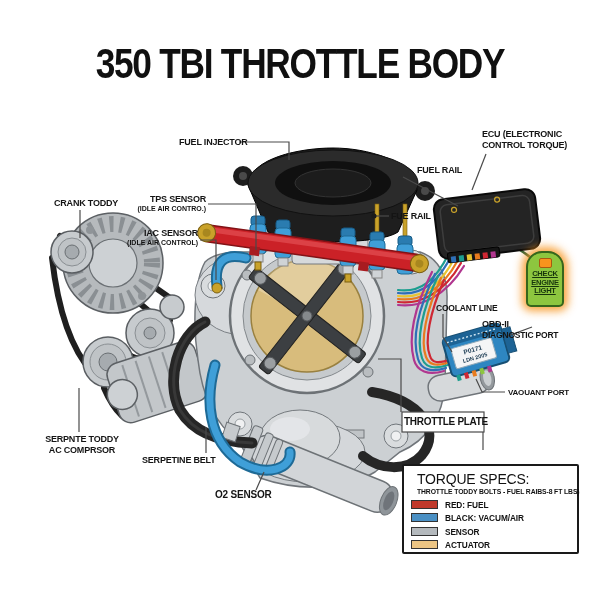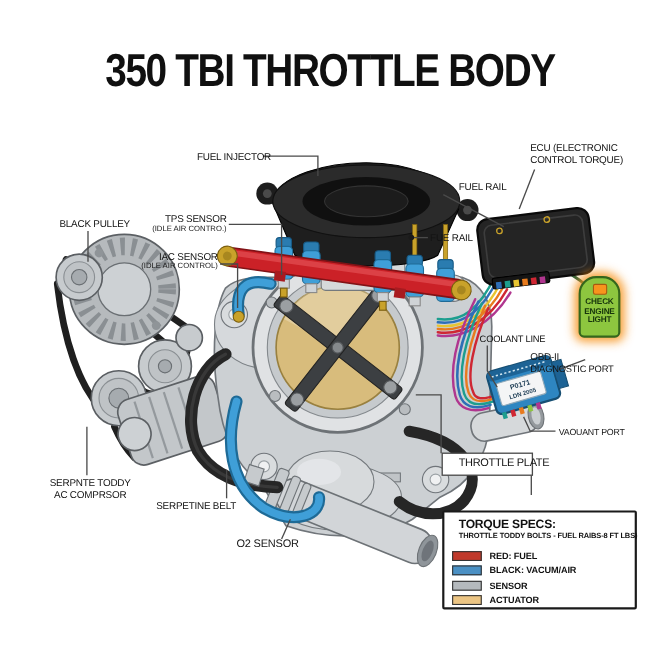--- a/index.html
+++ b/index.html
@@ -2,52 +2,52 @@
 <html><head>
 <meta charset="utf-8">
 <style>
   html,body{margin:0;padding:0;background:#fff;}
   .stage{position:relative;width:600px;height:600px;background:#ffffff;overflow:hidden;
          font-family:"Liberation Sans",sans-serif;color:#111;}
   .art{position:absolute;left:0;top:0;width:600px;height:600px;}
   .title{position:absolute;left:0;top:40px;width:600px;text-align:center;
          font-size:42px;font-weight:800;letter-spacing:-1.5px;color:#101010;
          transform:scaleX(.84);transform-origin:300px 50%;white-space:nowrap;}
-  .lbl,.lblgrp{position:absolute;font-weight:normal;font-size:9px;letter-spacing:-.2px;
+  .lbl,.lblgrp{position:absolute;font-weight:bold;font-size:9px;letter-spacing:-.2px;
          color:#141414;white-space:nowrap;line-height:10px;}
   .lblgrp .sub{font-size:7px;letter-spacing:0;line-height:9px;}
   .t-fuel-injector{left:179px;top:137px;}
   .t-crank{left:54px;top:198px;}
   .t-tps{left:88px;top:194px;width:118px;text-align:right;}
   .t-iac{left:80px;top:228px;width:118px;text-align:right;}
   .t-ecu{left:482px;top:129px;line-height:11px;}
   .t-fuel-rail{left:417px;top:165px;}
   .t-fue-rail{left:391px;top:211px;}
   .t-coolant{left:436px;top:303px;font-size:8.5px;}
   .t-obd{left:482px;top:319px;width:100px;text-align:left;line-height:11px;font-size:9px;}
   .t-obd .sub2{font-size:8.5px;}
   .t-vaquant{left:508px;top:388px;font-size:8px;}
-  .t-throttle-plate{left:417px;top:412px;width:60px;height:20px;text-align:center;
+  .t-throttle-plate{left:404px;top:412px;width:60px;height:20px;text-align:center;
         line-height:20px;font-size:10px;letter-spacing:-.3px;}
   .t-serpnte{left:26px;top:434px;width:112px;text-align:center;line-height:11px;}
   .t-serpetine{left:142px;top:455px;}
   .t-o2{left:215px;top:490px;font-size:10px;}
   .badge{position:absolute;left:526px;top:251px;width:38px;height:56px;box-sizing:border-box;
         background:#8dc63f;border:2px solid #35661c;border-radius:16px 16px 5px 5px;
         box-shadow:0 0 9px 4px rgba(247,148,29,.85);
         display:flex;flex-direction:column;align-items:center;padding-top:5px;}
   .badge .eng{width:11px;height:8px;background:#f7941d;border:1px solid #a85a10;
         border-radius:2px;margin-bottom:2px;}
-  .badge .bl{font-size:7.5px;font-weight:bold;color:#17350c;line-height:8.5px;letter-spacing:-.2px;}
+  .badge .bl{font-size:7.5px;font-weight:bold;color:#17350c;line-height:8.5px;letter-spacing:-.2px;text-decoration:underline;}
   .legend{position:absolute;left:402px;top:464px;width:177px;height:90px;box-sizing:border-box;
         background:#fff;border:2px solid #1a1a1a;border-radius:2px;padding:5px 7px;}
   .leghead{display:flex;align-items:flex-start;gap:6px;}
-  .legtitle{font-size:11px;font-weight:bold;letter-spacing:-.2px;}
+  .legtitle{font-size:14px;font-weight:normal;letter-spacing:-.2px;}
   .legsub{font-size:6.8px;font-weight:bold;letter-spacing:-.1px;margin-top:1px;white-space:nowrap;}
-  .legrow{display:flex;align-items:flex-end;gap:7px;margin-top:3.5px;}
+  .legrow{display:flex;align-items:flex-start;gap:7px;margin-top:3.5px;}
   .sw{width:27px;height:9px;border:1px solid #333;box-sizing:border-box;flex:0 0 auto;}
   .sw0{background:#c0392b;}
   .sw1{background:#4a90c4;}
   .sw2{background:#b4b9bd;}
   .sw3{background:#ecc584;}
   .legrow .legiteml{font-size:8.3px;font-weight:bold;letter-spacing:-.1px;}
 </style>
 </head>
 <body>
 
@@ -293,21 +293,21 @@
     <path d="M 206,427 V 453"></path>
     <path d="M 256,490 L 264,472"></path>
   </g>
   <circle cx="374" cy="216" r="2.5" fill="#1a1a1a"></circle>
   <rect x="402" y="412" width="82" height="20" fill="#ffffff" stroke="#4a4a4a" stroke-width="1.2"></rect>
 </svg>
 
 <div class="title">350 TBI THROTTLE BODY</div>
 
 <div class="lbl t-fuel-injector">FUEL INJECTOR</div>
-<div class="lbl t-crank">BLACK PULLEY</div>
+<div class="lbl t-crank">CRANK TODDY</div>
 
 <div class="lblgrp t-tps">
   <div>TPS SENSOR</div>
   <div class="sub">(IDLE AIR CONTRO.)</div>
 </div>
 <div class="lblgrp t-iac">
   <div>IAC SENSOR</div>
   <div class="sub">(IDLE AIR CONTROL)</div>
 </div>
 <div class="lblgrp t-ecu">

